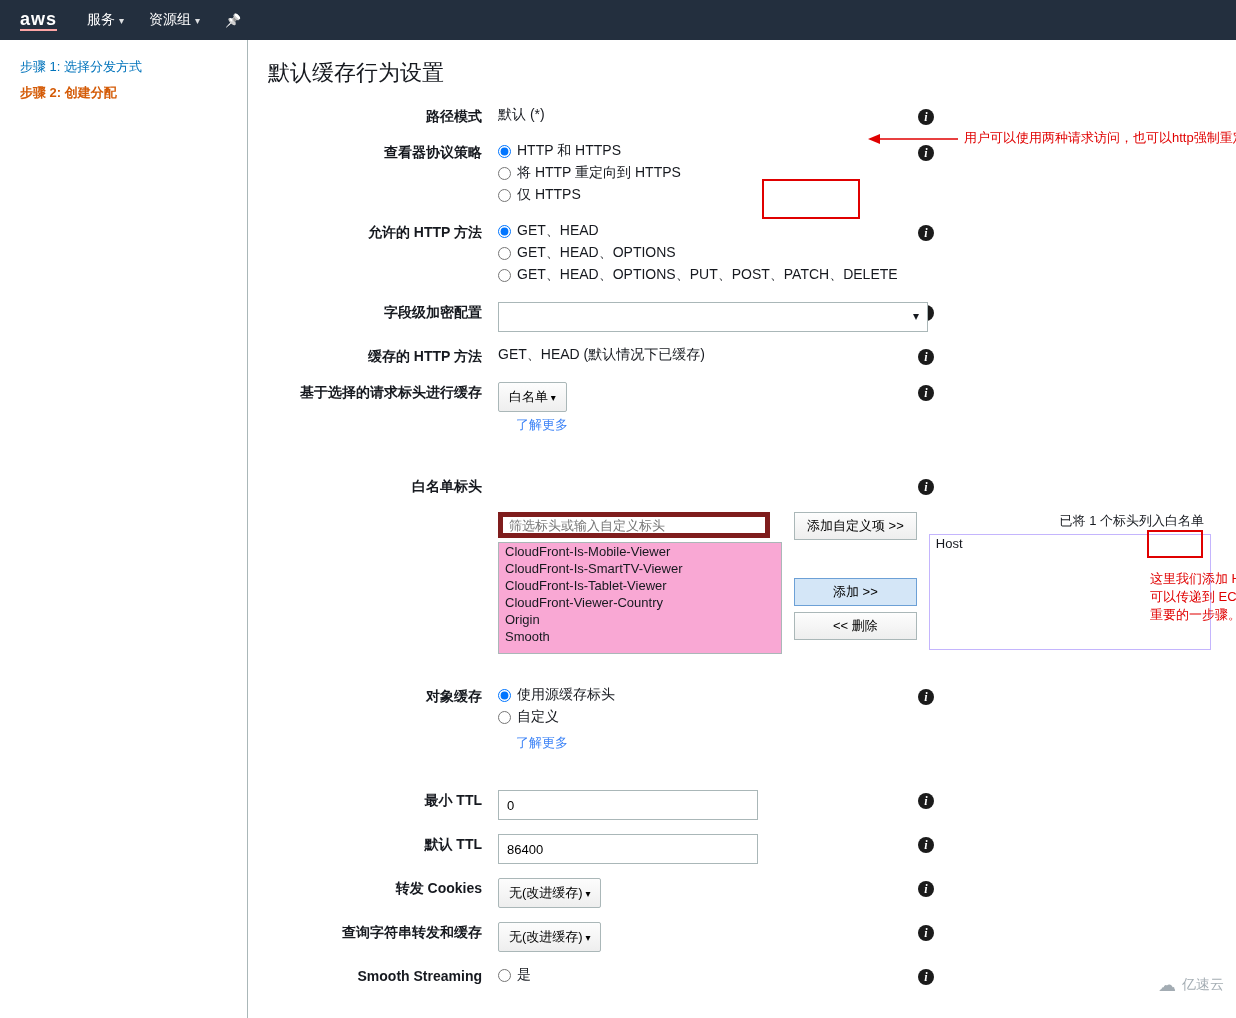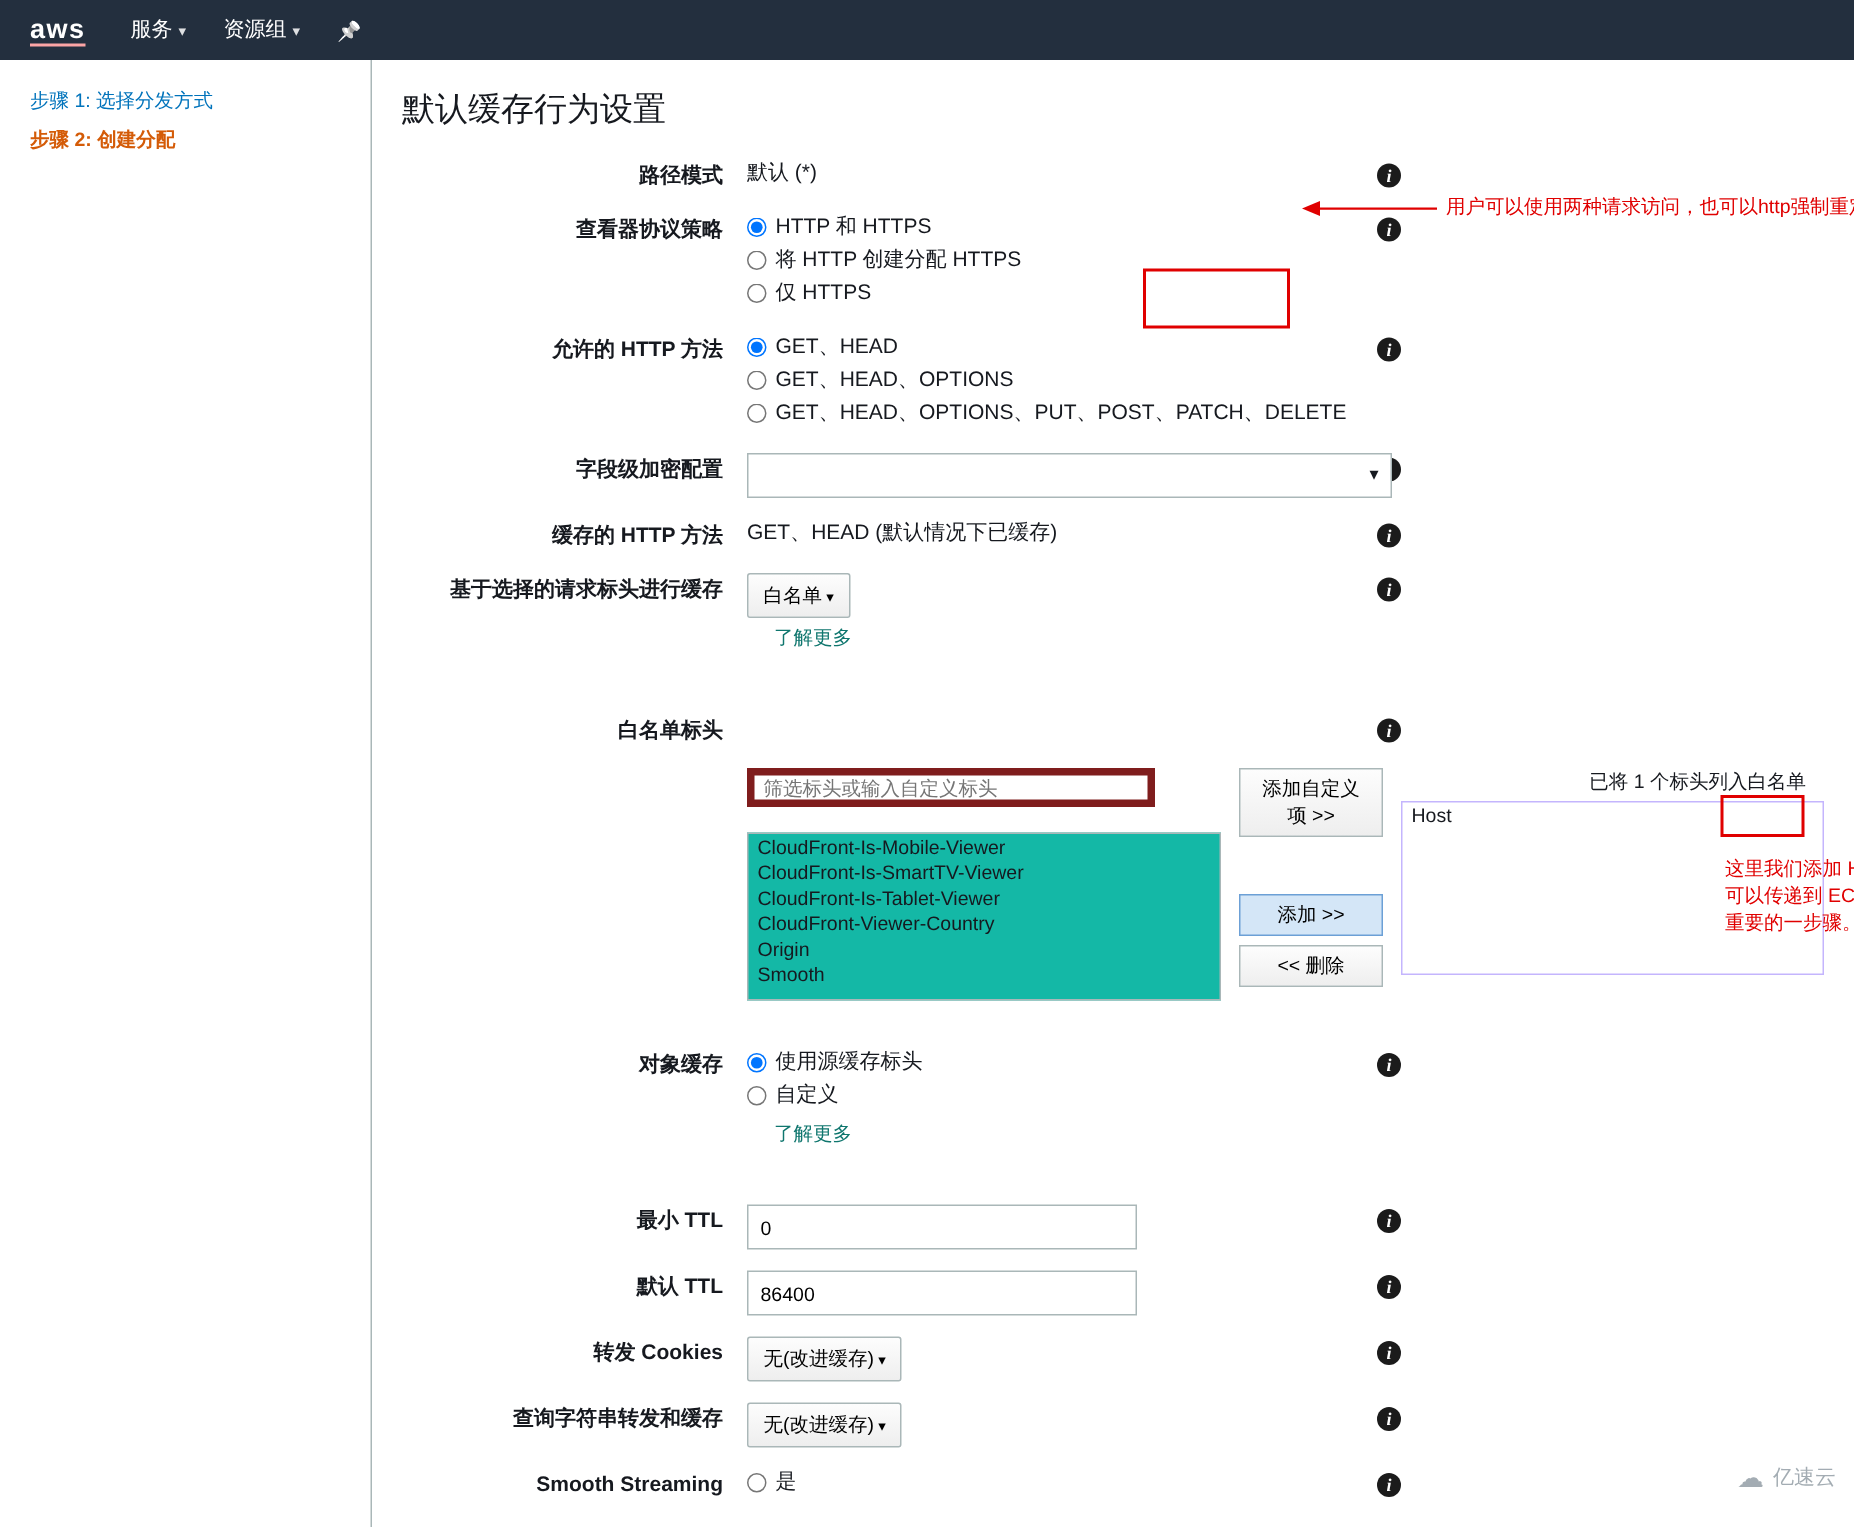--- a/index.html
+++ b/index.html
@@ -31,25 +31,25 @@
   .radio-row input { margin-right: 6px; vertical-align: middle; }
 
   .select-box { width: 430px; height: 30px; border: 1px solid #aab7b8; background: #fff; position: relative; }
   .select-box::after { content: "▾"; position: absolute; right: 8px; top: 6px; font-size: 12px; }
 
   .button-select { border: 1px solid #aab7b8; background: linear-gradient(#fdfdfd,#eee); padding: 5px 10px; font-size: 13px; cursor: pointer; border-radius: 2px; }
   .button-select::after { content: " ▾"; font-size: 10px; }
   .button-plain { border: 1px solid #aab7b8; background: linear-gradient(#fdfdfd,#eee); padding: 4px 12px; font-size: 13px; cursor: pointer; min-width: 88px; }
   .btn-active { background: #d4e6f7; border-color: #6ca0d6; }
 
-  .learn-more { color: #0f766e; text-decoration: none; font-size: 13px; display: inline-block; margin-top: 4px; }
+  .learn-more { color: #3b82f6; text-decoration: none; font-size: 13px; display: inline-block; margin-top: 4px; }
 
   .whitelist-area { display: flex; gap: 12px; align-items: flex-start; }
   .filter-input { width: 272px; height: 26px; border: 5px solid #7f1d1d; padding: 3px 6px; font-size: 13px; }
-  .list-box { width: 316px; height: 112px; border: 1px solid #aab7b8; overflow-y: auto; margin-top: 17px; background: #14b8a6; }
+  .list-box { width: 284px; height: 112px; border: 1px solid #aab7b8; overflow-y: auto; margin-top: 4px; background: #f9a8d4; }
   .list-box div { padding: 1px 6px; font-size: 13px; }
   .wl-buttons { display: flex; flex-direction: column; gap: 6px; margin-top: 0; }
   .wl-result { flex: 1; }
   .wl-count { font-size: 13px; margin-bottom: 4px; text-align: right; padding-right: 12px; }
   .wl-selected-box { border: 1px solid #c4b5fd; height: 116px; width: 282px; background: #fff; overflow-y: auto; }
   .wl-selected-item { padding: 1px 6px; font-size: 13px; }
 
   input[type=text] { width: 260px; height: 30px; border: 1px solid #aab7b8; padding: 4px 8px; font-size: 13px; }
 
   .red-box { border: 2px solid #e00000; position: absolute; pointer-events: none; }
@@ -86,21 +86,21 @@
     <div class="form-row">
       <div class="form-label">路径模式</div>
       <div class="form-control">默认 (*)</div>
       <div class="form-info-col"><span class="info-icon"></span></div>
     </div>
 
     <div class="form-row">
       <div class="form-label">查看器协议策略</div>
       <div class="form-control">
         <label class="radio-row"><input type="radio" checked="" style=""><span>HTTP 和 HTTPS</span></label>
-        <label class="radio-row"><input type="radio" style=""><span>将 HTTP 创建分配 HTTPS</span></label>
+        <label class="radio-row"><input type="radio" style=""><span>将 HTTP 重定向到 HTTPS</span></label>
         <label class="radio-row"><input type="radio" style=""><span>仅 HTTPS</span></label>
       </div>
       <div class="form-info-col"><span class="info-icon"></span></div>
     </div>
 
     <div class="form-row">
       <div class="form-label">允许的 HTTP 方法</div>
       <div class="form-control">
         <label class="radio-row"><input type="radio" checked="" style=""><span>GET、HEAD</span></label>
         <label class="radio-row"><input type="radio" style=""><span>GET、HEAD、OPTIONS</span></label>

